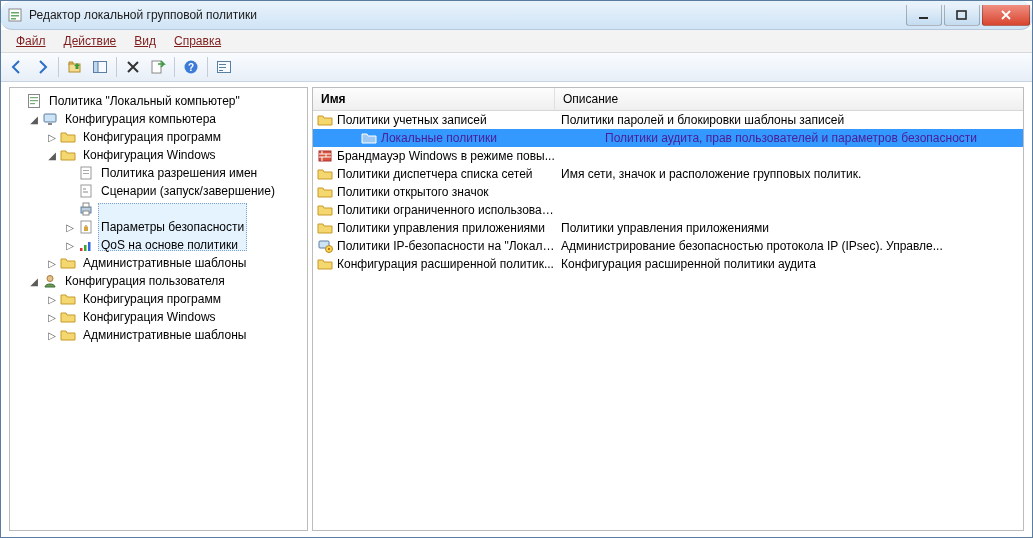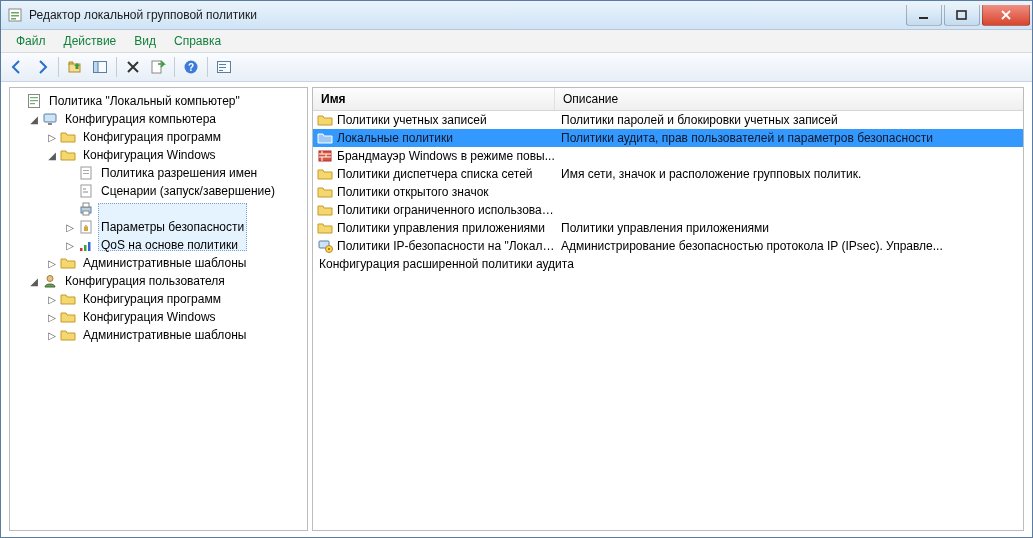--- a/index.html
+++ b/index.html
@@ -1,29 +1,29 @@
 <!DOCTYPE html>
 <html><head>
 <meta charset="utf-8">
 <style>
   html,body{margin:0;padding:0;font-family:"Segoe UI",Tahoma,sans-serif;font-size:12px;background:#8fb6d6;height:100%;}
   .window{width:1033px;height:538px;box-sizing:border-box;border:1px solid #5a7ca0;background:#fff;display:flex;flex-direction:column;box-shadow:0 0 8px rgba(0,0,0,.3);}
   
-  .titlebar{height:28px;background:linear-gradient(#eaf3fb,#cfe4f6);display:flex;align-items:center;padding:0 2px 0 6px;border-bottom:1px solid #b8c8da;}
+  .titlebar{height:28px;background:linear-gradient(#eaf3fb,#cfe4f6);display:flex;align-items:center;padding:0 2px 0 6px;border-bottom:1px solid #b8c8da;border-radius:11px;}
   .titlebar .icon{width:16px;height:16px;margin-right:6px;}
   .titlebar .title{flex:1;color:#1a1a1a;font-size:12px;}
   .win-controls{display:flex;gap:0;}
   .win-btn{width:34px;height:20px;border-radius:0 0 3px 3px;display:flex;align-items:center;justify-content:center;border:1px solid rgba(0,0,0,.25);border-top:none;margin-left:2px;}
   .win-min{background:linear-gradient(#e9f2fb,#c4dcf1);}
   .win-max{background:linear-gradient(#e9f2fb,#c4dcf1);}
   .win-close{background:linear-gradient(#f08f82,#d8452e);width:46px;}
   .win-btn svg{width:12px;height:10px;}
   
   .menubar{height:22px;background:#f3f3f3;display:flex;align-items:center;padding:0 6px;border-bottom:1px solid #d9d9d9;}
-  .menu-item{padding:4px 9px;color:#15803d;}
+  .menu-item{padding:4px 9px;color:#7f1d1d;text-decoration:underline;}
   
   .toolbar{height:28px;background:linear-gradient(#fafcff,#e7eef7);display:flex;align-items:center;padding:0 4px;border-bottom:1px solid #c9d5e3;gap:1px;}
   .tb-btn{width:22px;height:22px;display:flex;align-items:center;justify-content:center;border:1px solid transparent;border-radius:2px;}
   .tb-sep{width:1px;height:20px;background:#c3cdd8;margin:0 3px;}
   
   .body{flex:1;display:flex;border-top:1px solid #fff; min-height:0;}
   .treepane{width:297px;border:1px solid #bcbcbc;margin:4px 2px 6px 8px;overflow:auto;padding:4px 0 4px 0;background:#fff;}
   .listpane{flex:1;border:1px solid #bcbcbc;margin:4px 8px 6px 2px;display:flex;flex-direction:column;background:#fff;}
   
   .tree ul{list-style:none;margin:0;padding:0;}
@@ -40,21 +40,21 @@
   .depth-3>.noderow{padding-left:54px;}
   
   .list-header{height:22px;display:flex;background:linear-gradient(#fdfdfd,#efefef);border-bottom:1px solid #d6d6d6;}
   .col-name{width:242px;padding:4px 8px;border-right:1px solid #e0e0e0;box-sizing:border-box;font-weight:bold;}
   .col-desc{flex:1;padding:4px 8px;}
   
   .list-body{flex:1;overflow:auto;}
   .row{display:flex;height:18px;align-items:center;}
   .row .cell-name{width:242px;display:flex;align-items:center;padding-left:4px;box-sizing:border-box;overflow:hidden;}
   .row .cell-desc{flex:1;padding-left:6px;overflow:hidden;text-overflow:ellipsis;white-space:nowrap;}
-  .row.selected{background:#3399ff;color:#0f172a;}
+  .row.selected{background:#3399ff;color:#4c1d95;padding-left:44px;}
   .row .item-icon{width:16px;height:16px;margin-right:4px;flex-shrink:0;display:inline-flex;align-items:center;justify-content:center;}
   .row .name-text{overflow:hidden;text-overflow:ellipsis;white-space:nowrap;}
   
   svg{display:block;}
 </style>
 </head>
 <body>
 
 <div class="window">
 
@@ -342,21 +342,21 @@
       <div class="list-body" id="list-body">
           <div class="row">
             <div class="cell-name">
               <span class="item-icon">
                 <svg width="16" height="16" viewBox="0 0 16 16">
                   <path d="M1 4 L6 4 L7 6 L15 6 L15 13 L1 13 Z" fill="#f4d76e" stroke="#c79b2a"></path>
                 </svg>
               </span>
               <span class="name-text">Политики учетных записей</span>
             </div>
-            <div class="cell-desc">Политики паролей и блокировки учетных записей</div>
+            <div class="cell-desc">Политики паролей и блокировки шаблоны записей</div>
           </div>
           <div class="row selected">
             <div class="cell-name">
               <span class="item-icon">
                 <svg width="16" height="16" viewBox="0 0 16 16">
                   <path d="M1 4 L6 4 L7 6 L15 6 L15 13 L1 13 Z" fill="#9ec8f4" stroke="#fff"></path>
                 </svg>
               </span>
               <span class="name-text">Локальные политики</span>
             </div>
@@ -424,19 +424,27 @@
                   <rect x="2" y="3" width="10" height="7" rx="1" fill="#cde3f6" stroke="#5b7ea3"></rect>
                   <circle cx="12" cy="11" r="3.5" fill="#ffd34d" stroke="#b28b2d"></circle>
                   <rect x="11" y="10" width="2" height="2" fill="#b27b16"></rect>
                 </svg>
               </span>
               <span class="name-text">Политики IP-безопасности на "Локаль...</span>
             </div>
             <div class="cell-desc">Администрирование безопасностью протокола IP (IPsec). Управле...</div>
           </div>
           <div class="row">
+            <div class="cell-name">
+              <span class="item-icon">
+                <svg width="16" height="16" viewBox="0 0 16 16">
+                  <path d="M1 4 L6 4 L7 6 L15 6 L15 13 L1 13 Z" fill="#f4d76e" stroke="#c79b2a"></path>
+                </svg>
+              </span>
+              <span class="name-text">Конфигурация расширенной политик...</span>
+            </div>
             <div class="cell-desc">Конфигурация расширенной политики аудита</div>
           </div>
         </div>
     </div>
 
   </div>
 </div>
 
 </body></html>

